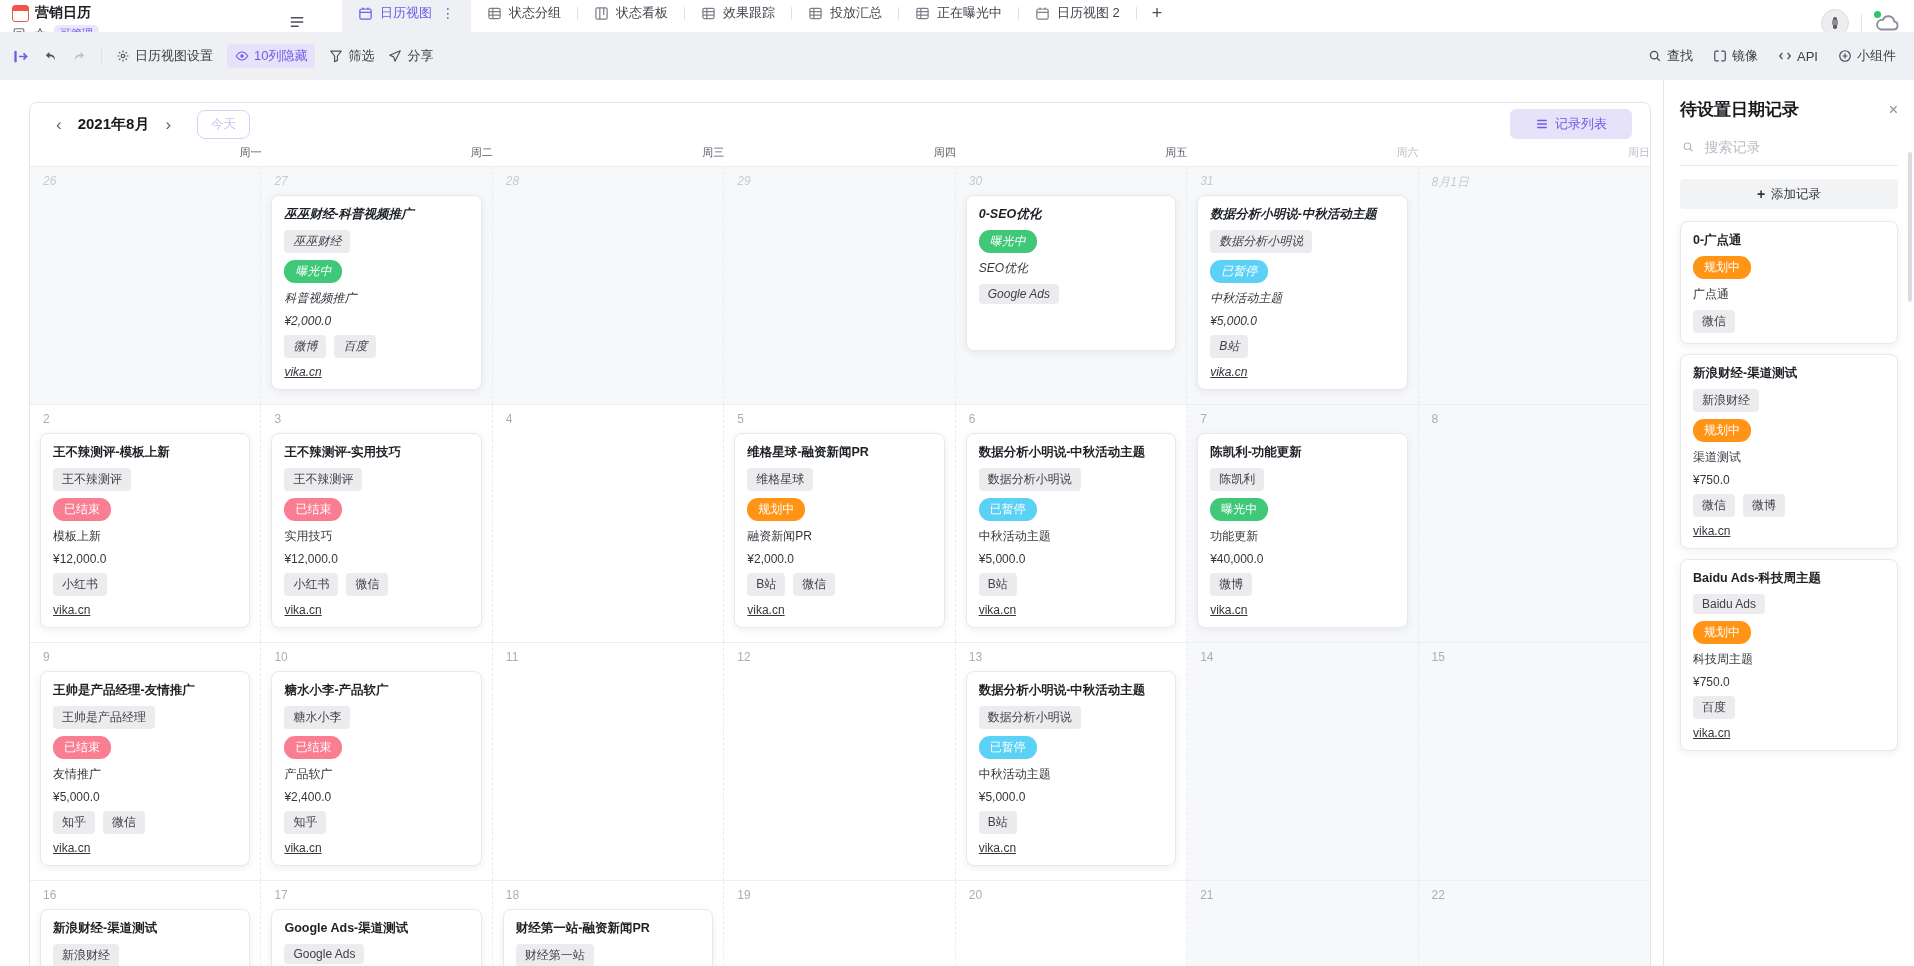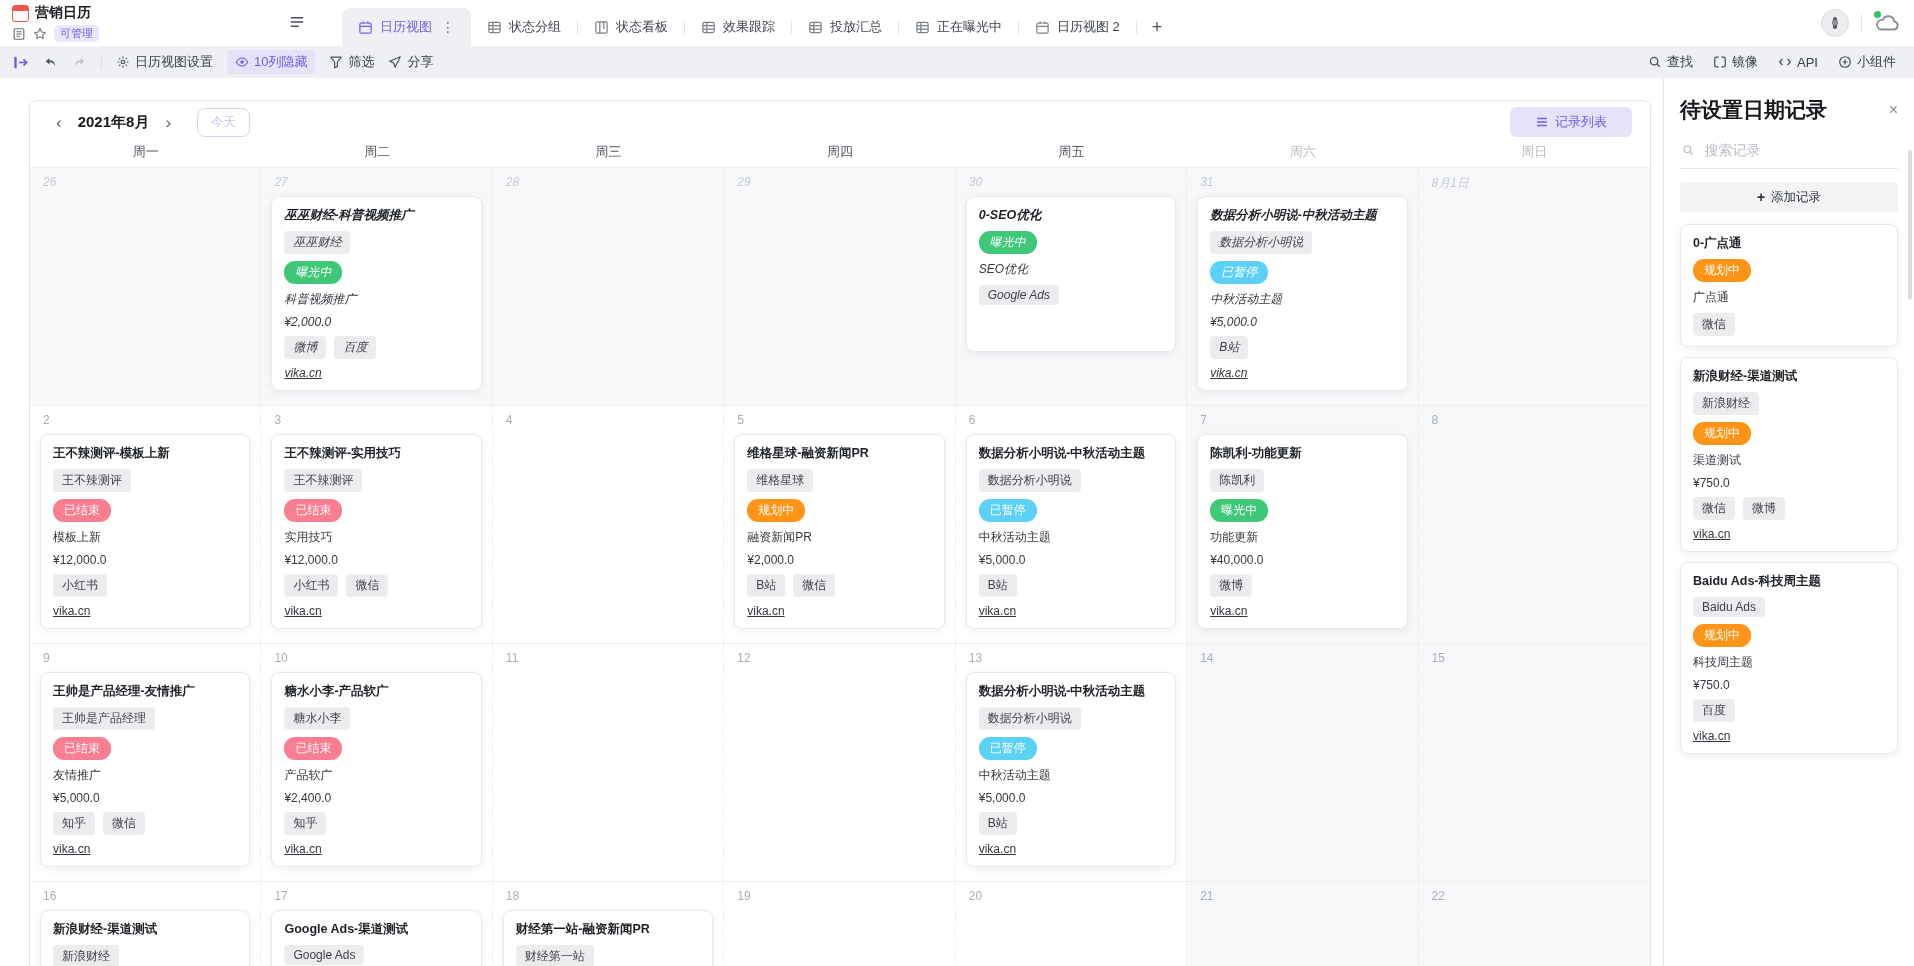--- a/index.html
+++ b/index.html
@@ -1,21 +1,21 @@
 <!DOCTYPE html>
 <html><head>
 <meta charset="utf-8">
 <style>
   html,body{margin:0;padding:0}
   body{width:1914px;height:966px;overflow:hidden;background:#fff;color:#33373d;
        font-family:"Liberation Sans","DejaVu Sans",sans-serif;}
   .app{position:relative;width:1914px;height:966px;overflow:hidden}
 
   
-  .app-header{height:46px;position:relative;background:#fff}
+  .app-header{height:32px;position:relative;background:#fff}
   .logo-block{position:absolute;left:12px;top:4px}
   .logo-row1{display:flex;align-items:center;gap:6px;font-size:14px;font-weight:bold;color:#1c1f24}
   .app-logo{width:17px;height:17px;border-radius:3px;border:1px solid #e6564d;background:linear-gradient(#f5544a 0 5px,#fff 5px);box-sizing:border-box}
   .logo-row2{display:flex;align-items:center;gap:7px;margin-top:3px;color:#6b7077}
   .ic{display:inline-block}
   .ic svg,.tb-ic svg{width:100%;height:100%;display:block}
   .logo-row2 .ic{width:14px;height:14px}
   .badge{background:#eae6fb;color:#6e5de6;font-size:11px;padding:1px 6px;border-radius:5px}
   .hamburger{position:absolute;left:288px;top:13px;width:18px;height:18px;color:#4a4f58;cursor:pointer}
   .hamburger svg{width:100%;height:100%}
@@ -31,21 +31,21 @@
 
   .header-right{position:absolute;right:14px;top:9px;display:flex;align-items:center;gap:12px}
   .avatar{width:26px;height:26px;border-radius:50%;background:#ededf0;border:1px solid #dcdce2;display:flex;align-items:center;justify-content:center;overflow:hidden;cursor:pointer}
   .avatar svg{width:16px;height:16px}
   .hr-sep{width:1px;height:18px;background:#e4e5e9}
   .cloud-wrap{position:relative;width:26px;height:20px;color:#8a9099;cursor:pointer}
   .cloud-wrap svg{width:100%;height:100%}
   .cloud-dot{position:absolute;left:0;top:-2px;width:7px;height:7px;border-radius:50%;background:#2fc56b}
 
   
-  .toolbar{position:relative;height:32px;background:#eef0f4;display:flex;align-items:center;padding:0 12px;gap:14px}
+  .toolbar{position:relative;height:48px;background:#eef0f4;display:flex;align-items:center;padding:0 12px;gap:14px}
   .tb-ic{width:14px;height:14px;display:inline-block}
   .expand-ic{color:#6e5de6;width:17px;height:17px;cursor:pointer}
   .expand-ic svg{width:100%;height:100%}
   .undo{color:#4d525a;width:15px;height:15px;cursor:pointer}
   .redo{color:#bcc0c6;width:15px;height:15px;cursor:pointer}
   .undo svg,.redo svg{width:100%;height:100%}
   .tb-sep{width:1px;height:14px;background:#dcdee3}
   .tb-item{display:flex;align-items:center;gap:5px;font-size:13px;color:#3b4046;cursor:pointer;white-space:nowrap}
   .tb-item .tb-ic{color:#4a4f58}
   .hidden-pill{display:flex;align-items:center;gap:5px;background:#e6e2f9;border-radius:4px;padding:3px 8px;color:#6e5de6;font-size:13px;cursor:pointer}
@@ -57,21 +57,21 @@
   .calendar-wrap{width:1663px;box-sizing:border-box;padding:22px 12px 0 29px;overflow:hidden}
   .calendar-card{border:1px solid #e3e5e9;border-radius:8px;background:#fff;height:1100px;overflow:hidden;box-sizing:border-box}
   .cal-header{height:42px;display:flex;align-items:center;padding:0 18px;gap:4px}
   .chev{font-size:17px;color:#5c6169;cursor:pointer;padding:0 8px;line-height:1}
   .month{font-size:15px;font-weight:bold;color:#17191d;margin:0 4px}
   .today-btn{margin-left:14px;background:#fff;border:1px solid #d8d1f6;color:#c8c1ef;font-size:12.5px;border-radius:8px;padding:5px 13px;cursor:default;font-family:inherit}
   .record-list-btn{margin-left:auto;display:flex;align-items:center;gap:6px;background:#e6e2f9;border:none;color:#6e5de6;font-size:13px;border-radius:6px;padding:6px 25px;cursor:pointer;font-family:inherit}
   .record-list-btn .ic{width:14px;height:14px;color:#6e5de6}
 
   .weekday-row{display:grid;grid-template-columns:repeat(7,1fr);border-bottom:1px solid #edeef1;padding-bottom:6px}
-  .wd{text-align:center;font-size:13px;color:#555a62}
+  .wd{text-align:right;font-size:11px;color:#555a62}
   .wd.weekend{color:#b9bec6}
 
   .week-row{display:grid;grid-template-columns:repeat(7,1fr);border-bottom:1px solid #edeef1}
   .day-cell{border-right:1px dashed #e9ebef;box-sizing:border-box;padding:4px 8px 6px;cursor:pointer}
   .day-cell:last-child{border-right:none}
   .day-cell.gray{background:#f7f8fa}
   .day-num{font-size:12px;color:#a9aeb6;padding:3px 0 7px 5px}
   .week-row.july .day-num{color:#c6cad1}
 
   .event-card{background:#fff;border:1px solid #e8e9ec;border-radius:8px;box-shadow:0 2px 8px rgba(31,35,44,.07);padding:10px 12px;margin:0 2px 8px;cursor:pointer;box-sizing:border-box}
@@ -80,21 +80,21 @@
   .c-title{font-size:12.5px;font-weight:bold;color:#1d2126;white-space:nowrap;overflow:hidden}
   .tag{background:#ececef;border-radius:4px;padding:3px 9px;font-size:12px;color:#3d4148;white-space:nowrap}
   .pill{border-radius:11px;padding:3px 11px;font-size:12px;color:#fff;white-space:nowrap}
   .c-text{font-size:12px;color:#33373d}
   .c-link{font-size:12px;color:#33373d;text-decoration:underline;cursor:pointer}
   .c-spacer{height:36px}
 
   
   .side-panel{width:251px;box-sizing:border-box;border-left:1px solid #e4e6ea;padding:16px 16px 0;position:relative;background:#fff}
   .panel-header{display:flex;align-items:center;justify-content:space-between;margin:2px 0 10px}
-  .panel-title{font-size:21px;font-weight:bold;color:#17191d}
+  .panel-title{font-size:17px;font-weight:bold;color:#17191d}
   .panel-close{font-size:16px;color:#8a8f98;cursor:pointer;line-height:1}
   .panel-search{display:flex;align-items:center;gap:8px;border-bottom:1px solid #e8e9ec;padding:7px 2px 9px}
   .panel-search .ic{width:14px;height:14px;color:#b3b8bf}
   .panel-search input{border:none;outline:none;font-size:14px;color:#33373d;width:100%;font-family:inherit;background:transparent}
   .panel-search input::placeholder{color:#b9bdc4}
   .add-record-btn{margin:13px 0 12px;width:100%;height:30px;background:#f2f3f5;border:none;border-radius:4px;font-size:12.5px;color:#2f3338;display:flex;align-items:center;justify-content:center;gap:6px;cursor:pointer;font-family:inherit}
   .add-plus{font-size:14px;font-weight:bold}
   #panel-cards .event-card{margin:0 0 10px}
   .panel-scrollbar{position:absolute;right:2px;top:72px;width:4px;height:150px;border-radius:2px;background:#dadce1;cursor:pointer}
 </style>

